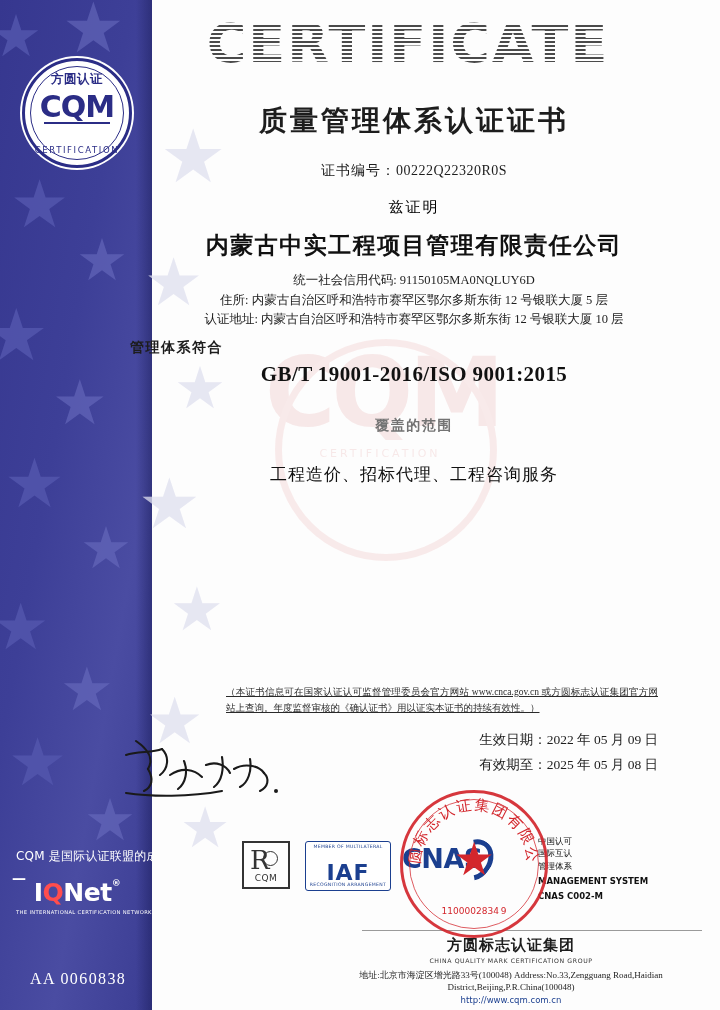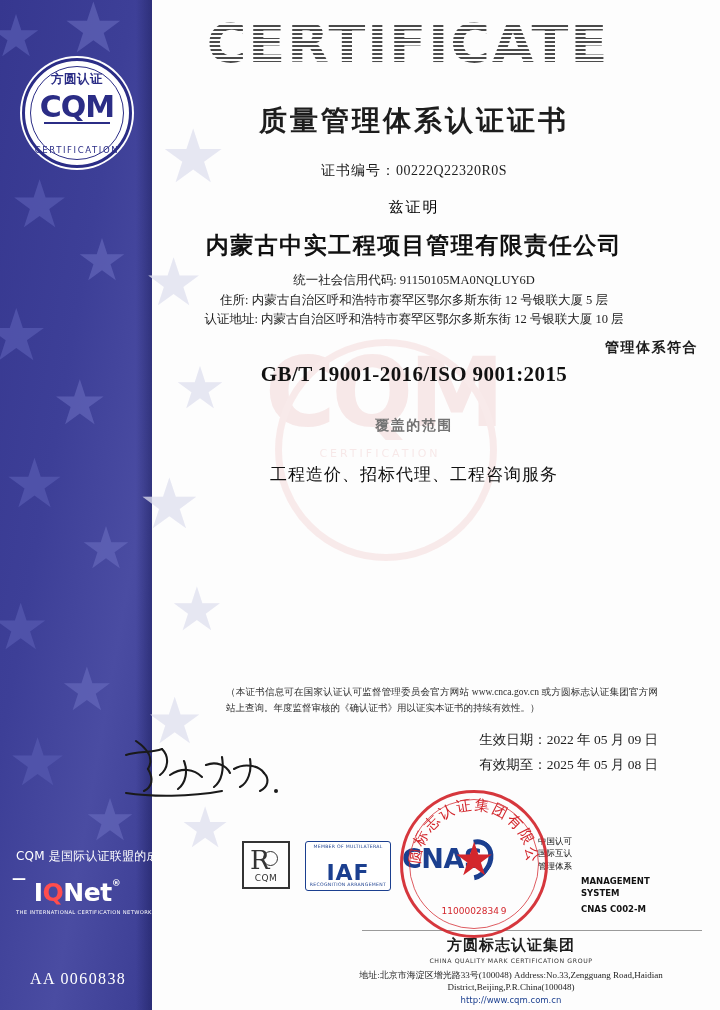--- a/index.html
+++ b/index.html
@@ -252,21 +252,21 @@
     color: #1d1d1d;
     transform: translateX(-22px);
   }
   .credit { top: 272px; }
   .addr   { top: 292px; }
   .certaddr { top: 311px; }
 
   .std-label {
     position: absolute;
     top: 339px; left: 0; right: 0;
-    text-align: right;
+    text-align: left;
     font-size: 14px;
     font-weight: bold;
     letter-spacing: 1.5px;
     color: #1d1d1d;
     transform: translateX(-22px);
   }
   .std-value {
     position: absolute;
     top: 362px; left: 0; right: 0;
     text-align: center;
@@ -296,20 +296,21 @@
     transform: translateX(-22px);
   }
 
   .note {
     position: absolute;
     top: 685px; left: 74px; width: 432px;
     font-size: 9.5px;
     line-height: 1.65;
     color: #2a2a2a;
     text-align: justify;
+    text-decoration: underline;
   }
 
   .dates {
     position: absolute;
     top: 728px; right: 62px;
     font-size: 13.5px;
     color: #1d1d1d;
     text-align: left;
     line-height: 1.85;
   }
@@ -386,21 +387,21 @@
     transform: rotate(35deg);
   }
 
   .cnas-block {
     position: absolute; left: 296px; top: 0;
     font-family:"DejaVu Sans", sans-serif;
     font-size: 8.5px;
     line-height: 1.45;
     color:#111;
   }
-  .cnas-block .ms { font-weight: bold; margin-top: 3px; margin-left: 43px; }
+  .cnas-block .ms { font-weight: bold; margin-top: 3px; }
 
   
   .seal {
     position: absolute;
     left: 400px; top: 790px;
     width: 148px; height: 148px;
   }
   .seal .ring-o {
     position:absolute; inset:0;
     border: 3px solid #d3262c;

